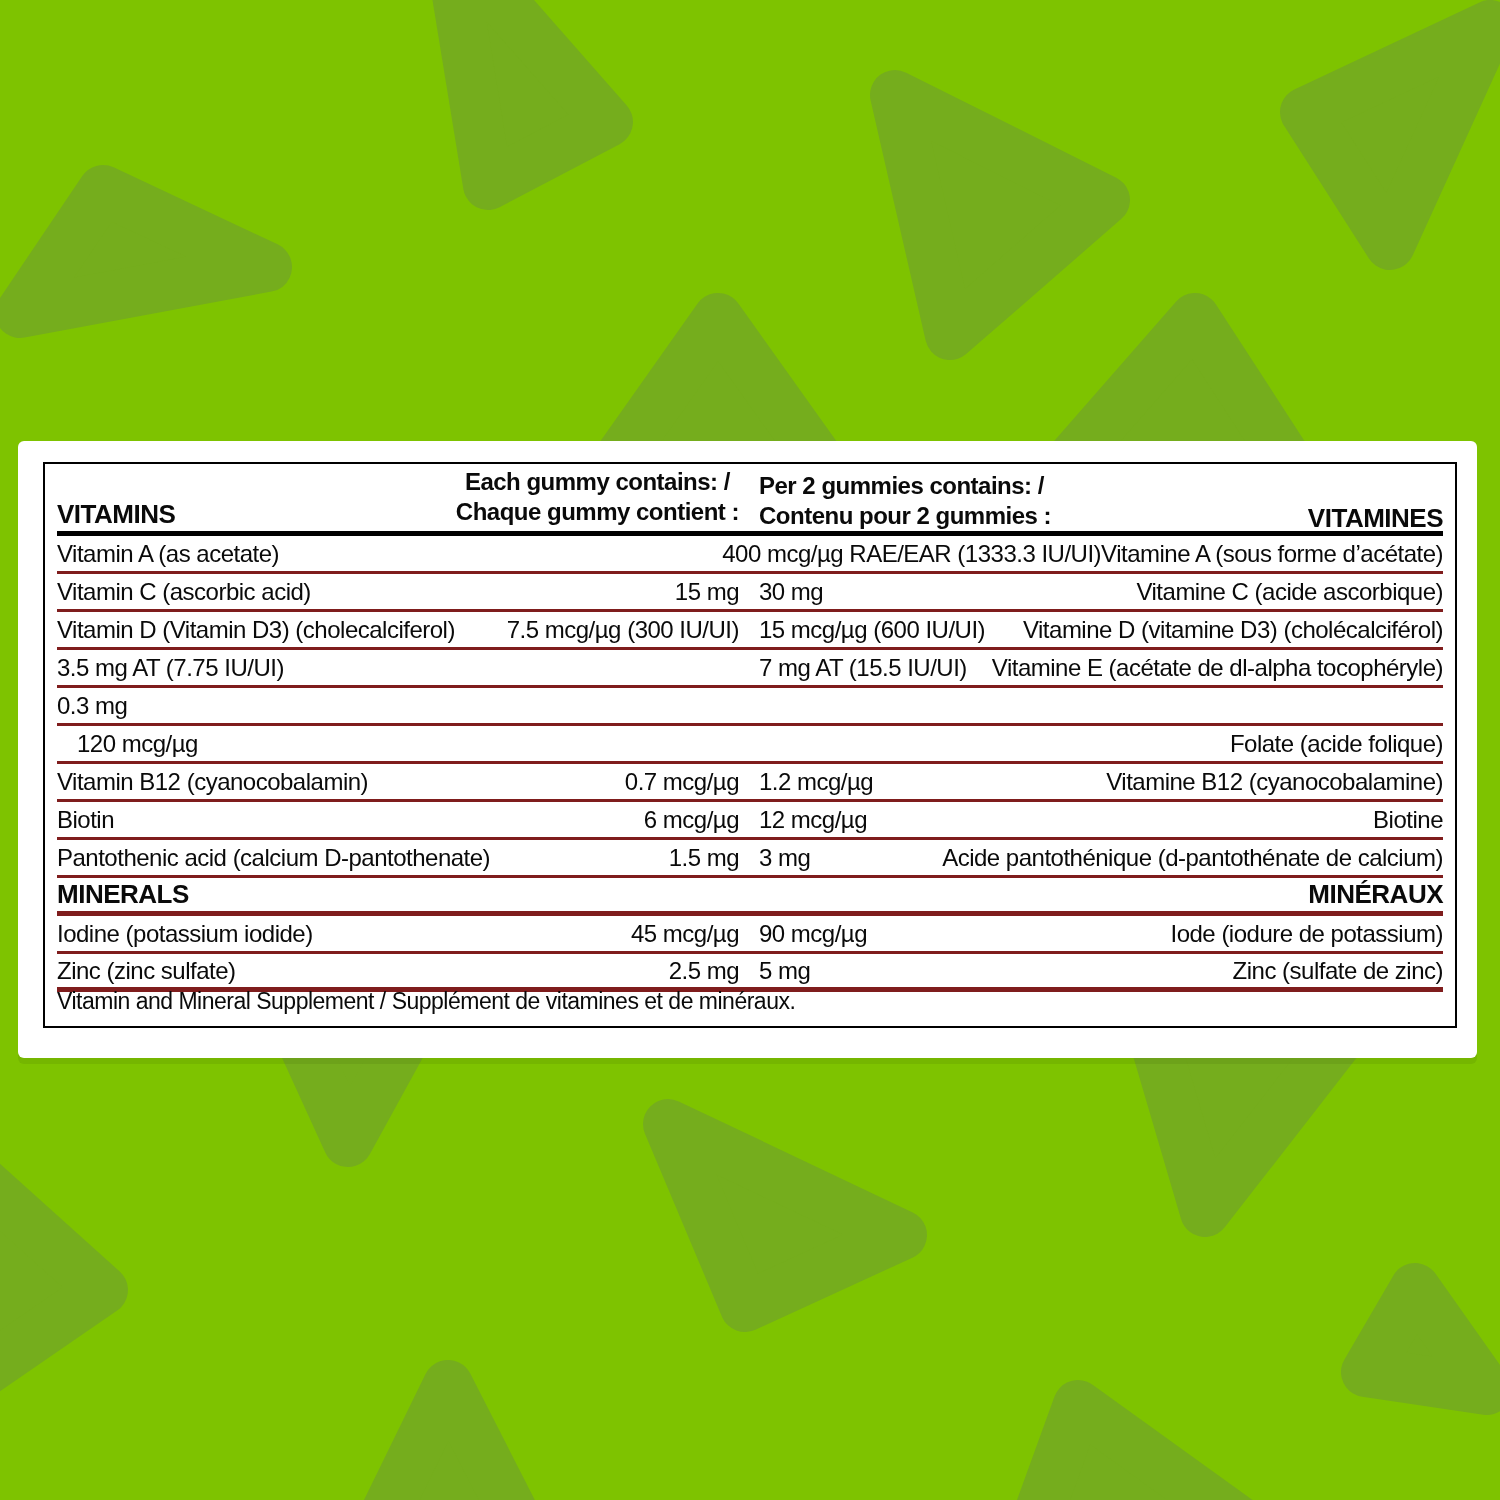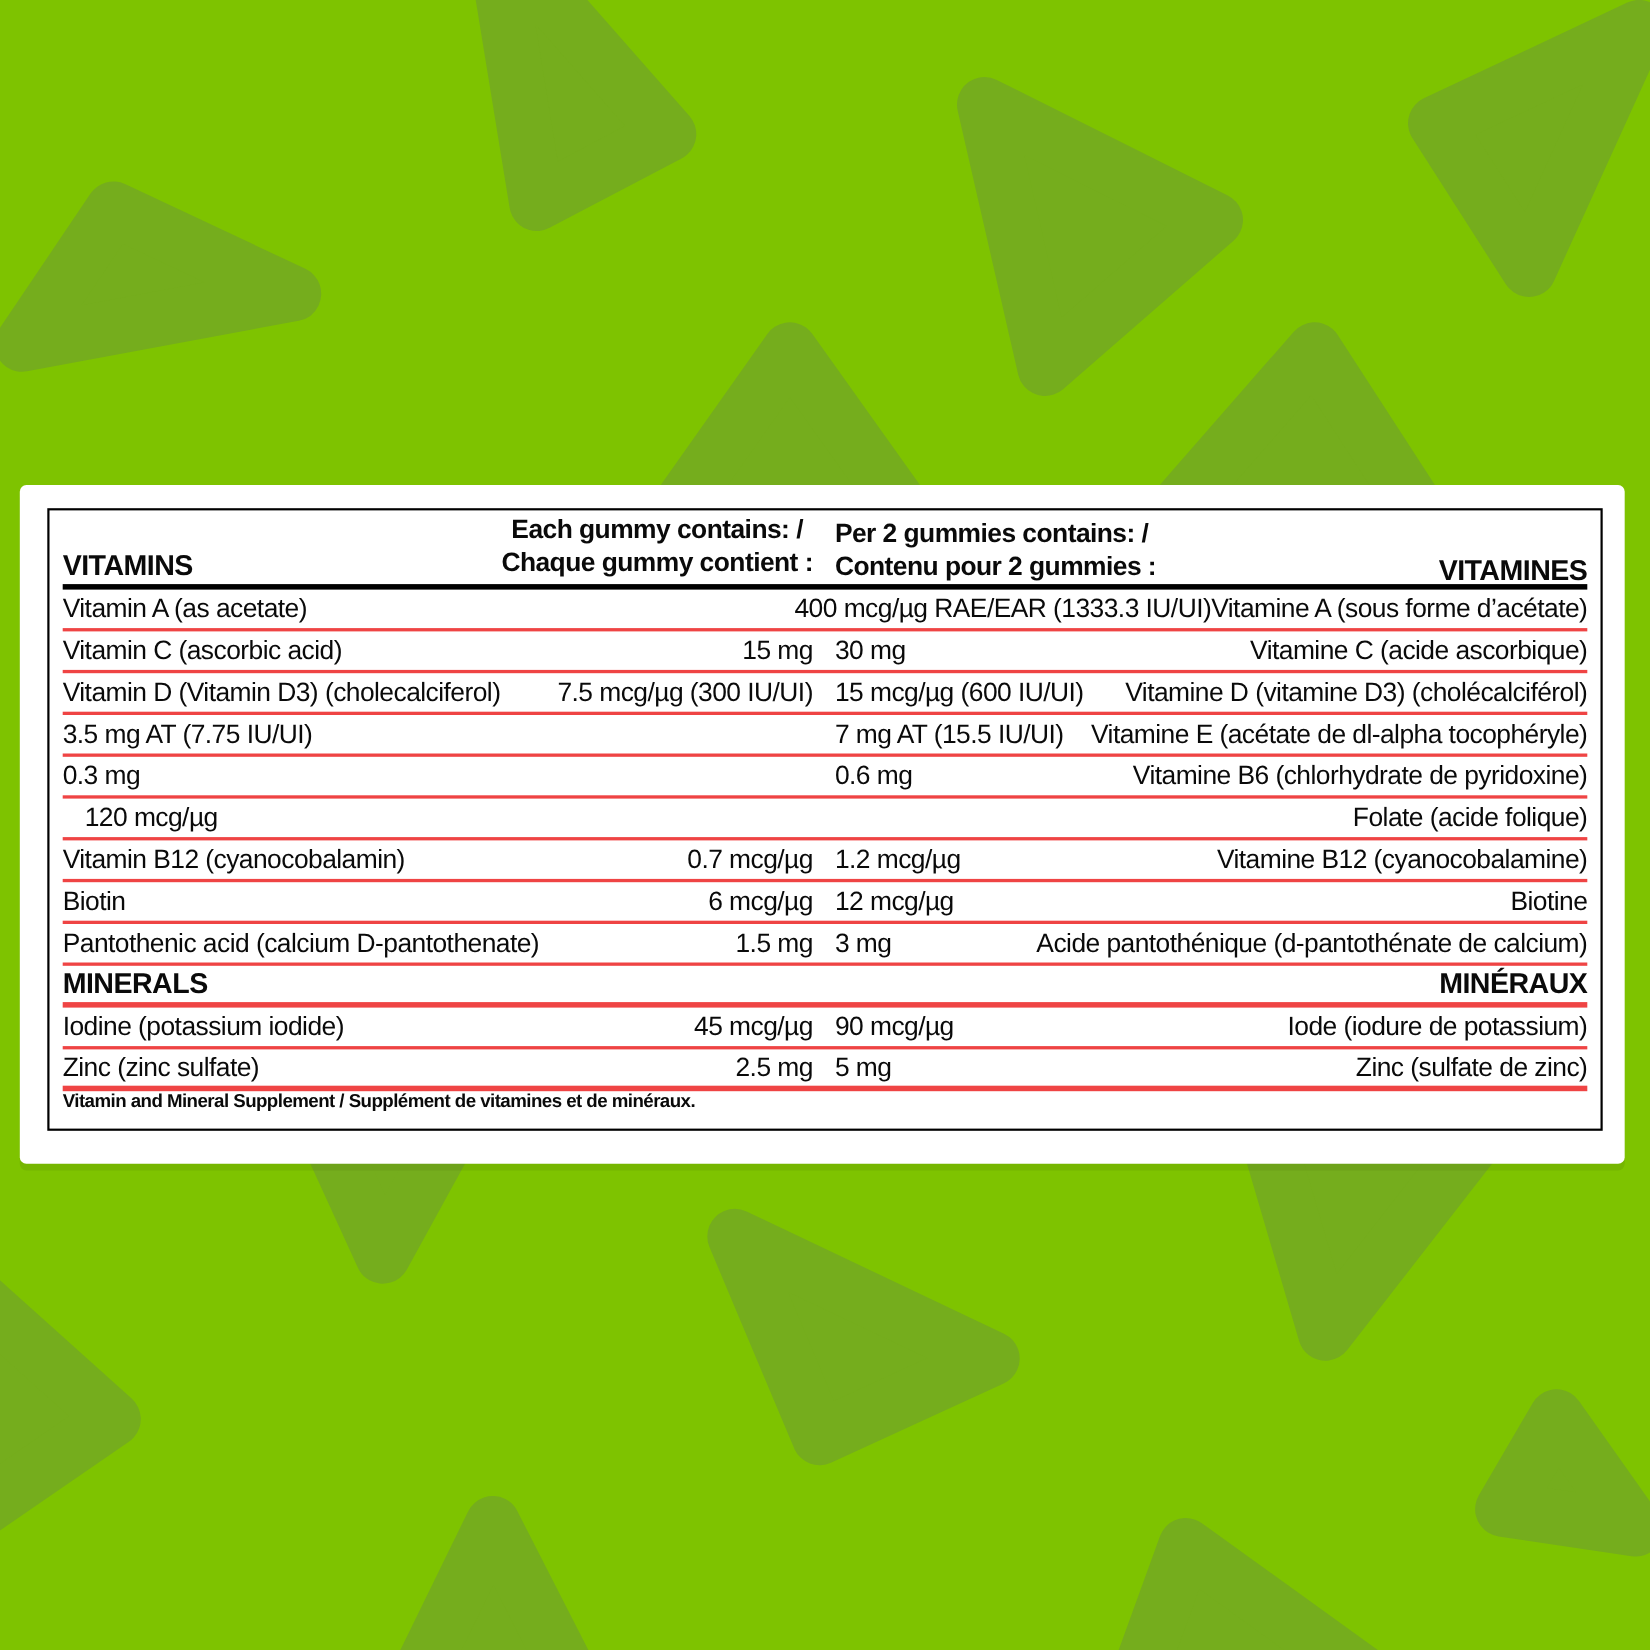--- a/index.html
+++ b/index.html
@@ -14,39 +14,39 @@
     position:absolute;left:18px;top:441px;width:1459px;height:617px;
     background:#ffffff;border-radius:6px;
     box-shadow:0 6px 0 rgba(40,70,0,0.10);
   }
   .facts-table{
     position:absolute;left:25px;top:21px;width:1414px;height:566px;
     border:2px solid #000;box-sizing:border-box;
     padding:0 12px;color:#0a0a0a;
     letter-spacing:-0.5px;
   }
-  .row{display:flex;box-sizing:border-box;border-bottom:3px solid #ef4444;}
+  .row{display:flex;box-sizing:border-box;border-bottom:3px solid #7f1d1d;}
   .row .half-l{width:682px;display:flex;justify-content:space-between;align-items:center;}
   .row .half-r{flex:1;display:flex;justify-content:space-between;align-items:center;padding-left:20px;}
   .data-row{height:38px;font-size:24px;font-weight:400;}
   .data-row .cell{white-space:nowrap;}
   .thick{border-bottom-width:5px;}
   .header-row{
     height:72px;border-bottom:5px solid #000;
     align-items:flex-end;font-weight:700;font-size:24px;
   }
   .header-row .half-l{align-items:flex-end;padding-bottom:4px;}
   .header-row .half-r{align-items:flex-end;padding-bottom:0;}
   .section-title{font-size:26px;font-weight:700;line-height:1;}
   .hdr-lines{text-align:center;line-height:1.25;}
   .hdr-lines.left{text-align:left;}
   .section-row{height:38px;font-size:26px;font-weight:700;}
   .note-row{
     height:18px;border-bottom:none;display:flex;align-items:center;
-    font-size:17px;font-weight:700;white-space:nowrap;
+    font-size:23px;font-weight:400;white-space:nowrap;
   }
 </style>
 </head>
 <body>
 
 <div class="stage">
 
   <svg class="bg" viewBox="0 0 1500 1500" aria-hidden="true">
     <g id="tri-group">
         <polygon points="448,-60 608,122 488,185" fill="#75ad1d" stroke="#75ad1d" stroke-width="50" stroke-linejoin="round"></polygon>
@@ -121,24 +121,20 @@
             </div>
             <div class="half-r">
               <span class="cell">7 mg AT (15.5 IU/UI)</span>
               <span class="cell">Vitamine E (acétate de dl-alpha tocophéryle)</span>
             </div>
           </div>
           <div class="row data-row">
             <div class="half-l">
               <span class="cell">0.3 mg</span>
             </div>
-            <div class="half-r">
-              <span class="cell">0.6 mg</span>
-              <span class="cell">Vitamine B6 (chlorhydrate de pyridoxine)</span>
-            </div>
           </div>
           <div class="row data-row">
             <div class="half-r">
               <span class="cell">120 mcg/µg</span>
               <span class="cell">Folate (acide folique)</span>
             </div>
           </div>
           <div class="row data-row">
             <div class="half-l">
               <span class="cell">Vitamin B12 (cyanocobalamin)</span>

